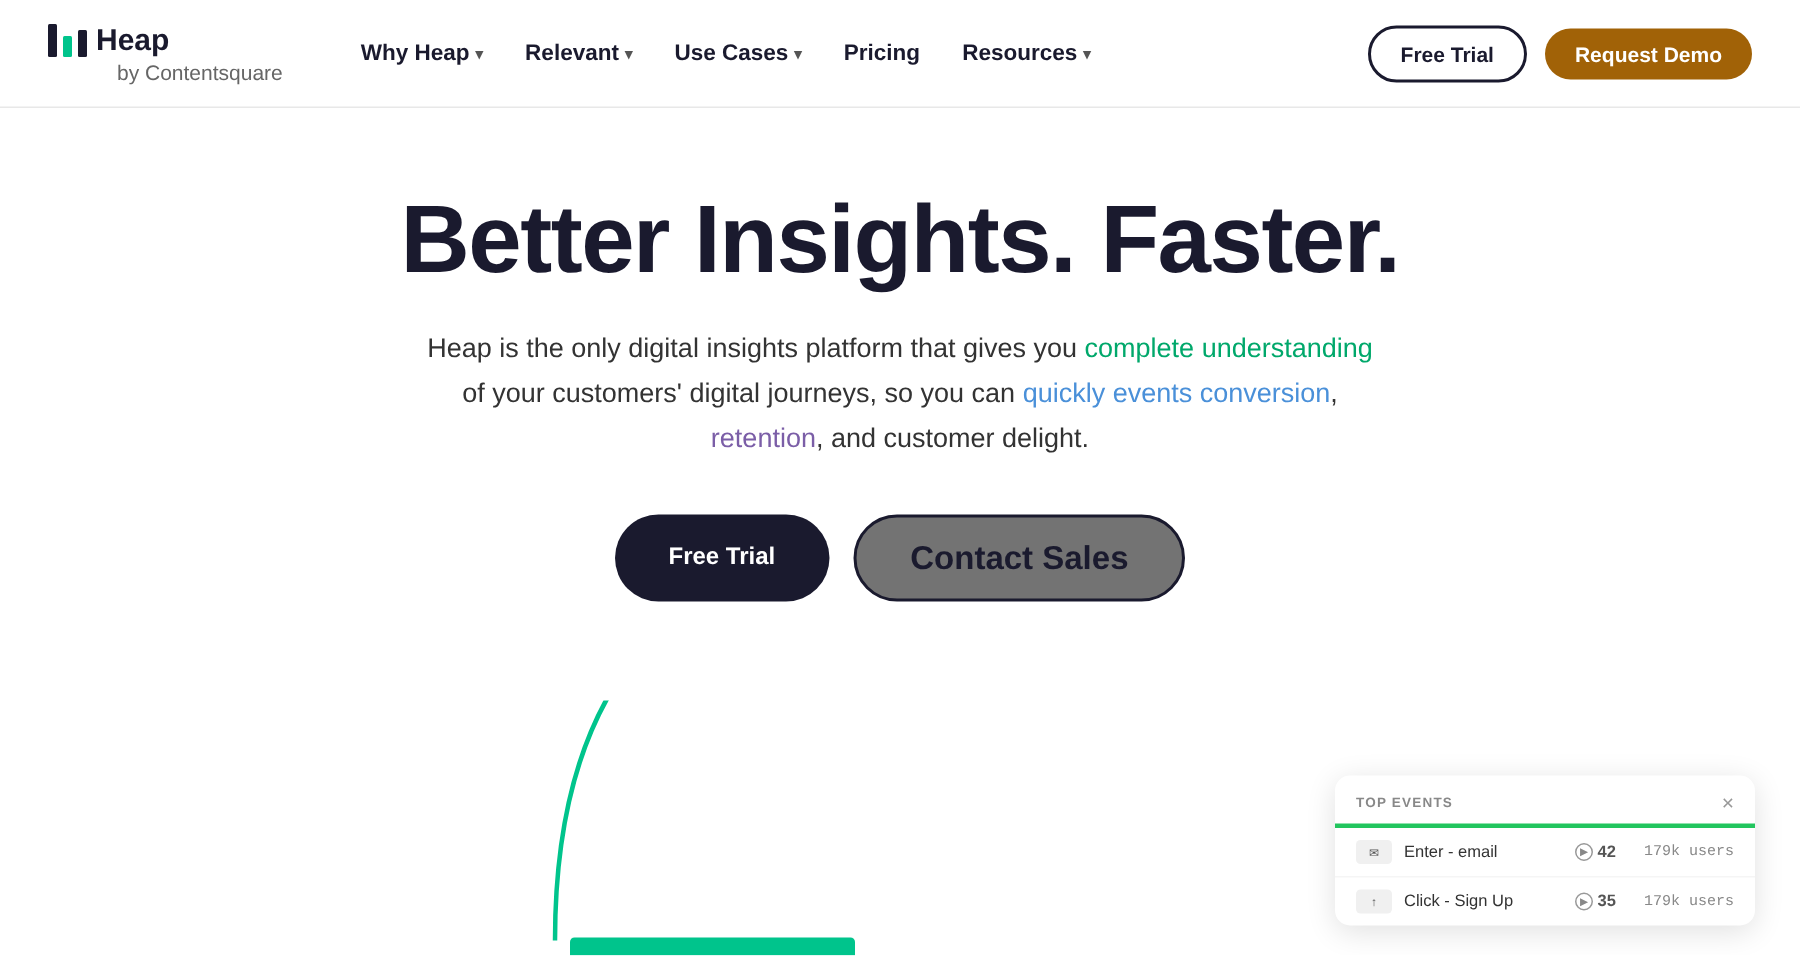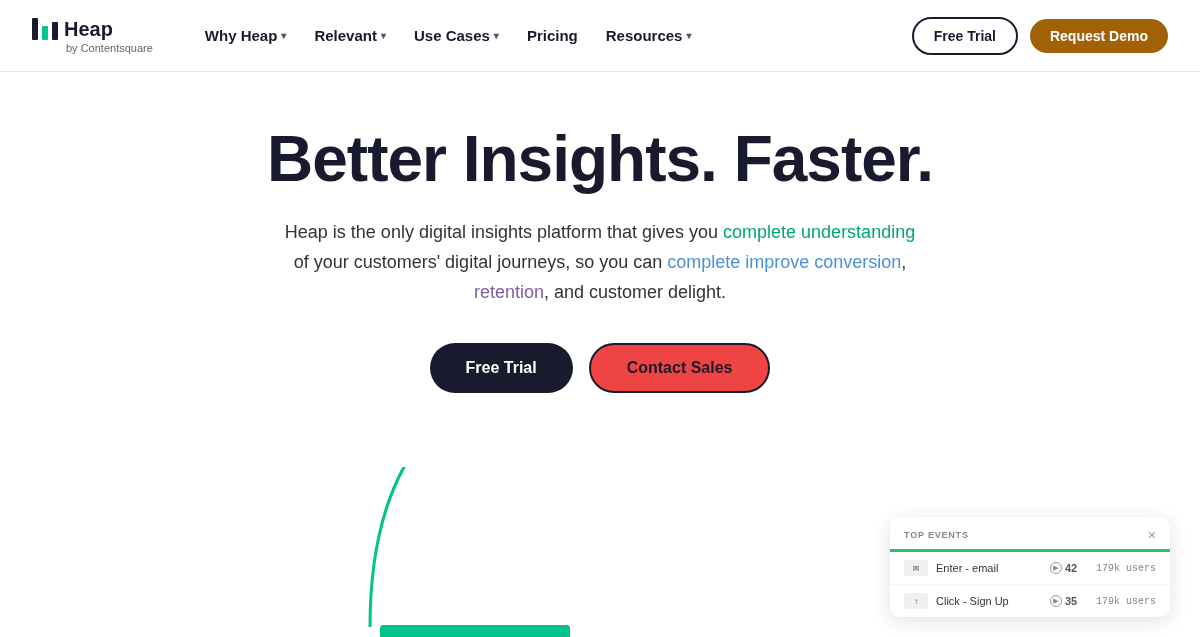--- a/index.html
+++ b/index.html
@@ -40,24 +40,24 @@
     .logo-mark .b2 { height: 14px; background: #00c48c; }
     .logo-mark .b3 { height: 18px; background: #1a1a2e; }
     .logo-text {
       font-size: 20px;
       font-weight: 700;
       color: #1a1a2e;
       margin-left: 6px;
       line-height: 1;
     }
     .logo-sub {
-      font-size: 11px;
+      font-size: 14px;
       color: #666;
       margin-top: 2px;
-      margin-left: 0;
+      margin-left: 12px;
       padding-left: 34px;
     }
     .logo-row {
       display: flex;
       align-items: center;
     }
     nav .nav-links {
       display: flex;
       align-items: center;
       gap: 4px;
@@ -145,22 +145,22 @@
       background: #1a1a2e;
       font-size: 16px;
       font-weight: 600;
       color: #fff;
       cursor: pointer;
     }
     .btn-contact-sales {
       padding: 14px 36px;
       border: 2px solid #1a1a2e;
       border-radius: 50px;
-      background: #ef4444;
-      font-size: 16px;
+      background: #737373;
+      font-size: 22px;
       font-weight: 600;
       color: #1a1a2e;
       cursor: pointer;
     }
 
     
     .top-events-card {
       position: absolute;
       bottom: 20px;
       right: 30px;
@@ -293,21 +293,21 @@
   <div class="nav-actions">
     <button class="btn-free-trial-nav">Free Trial</button>
     <button class="btn-request-demo">Request Demo</button>
   </div>
 </nav>
 
 <section class="hero" style="position:relative; height:565px;">
   <h1 class="hero-title">Better Insights. Faster.</h1>
 
   <p class="hero-subtitle">
-    <span>Heap</span><span> is the only digital insights platform that gives you </span><span class="highlight-green">complete understanding</span><span> of your customers' digital journeys, so you can </span><span class="highlight-blue">complete improve conversion</span><span>, </span><span class="highlight-purple">retention</span><span>, and customer delight.</span>
+    <span>Heap</span><span> is the only digital insights platform that gives you </span><span class="highlight-green">complete understanding</span><span> of your customers' digital journeys, so you can </span><span class="highlight-blue">quickly events conversion</span><span>, </span><span class="highlight-purple">retention</span><span>, and customer delight.</span>
   </p>
 
   <div class="hero-buttons">
     <button class="btn-free-trial-hero">Free Trial</button>
     <button class="btn-contact-sales">Contact Sales</button>
   </div>
 
   <div style="position:absolute; bottom:0; left:50%; transform:translateX(-50%); width:600px; height:170px; overflow:hidden;">
 
     <svg style="position:absolute; bottom:0; left:50px; width:300px; height:300px;" viewBox="0 0 300 300">

